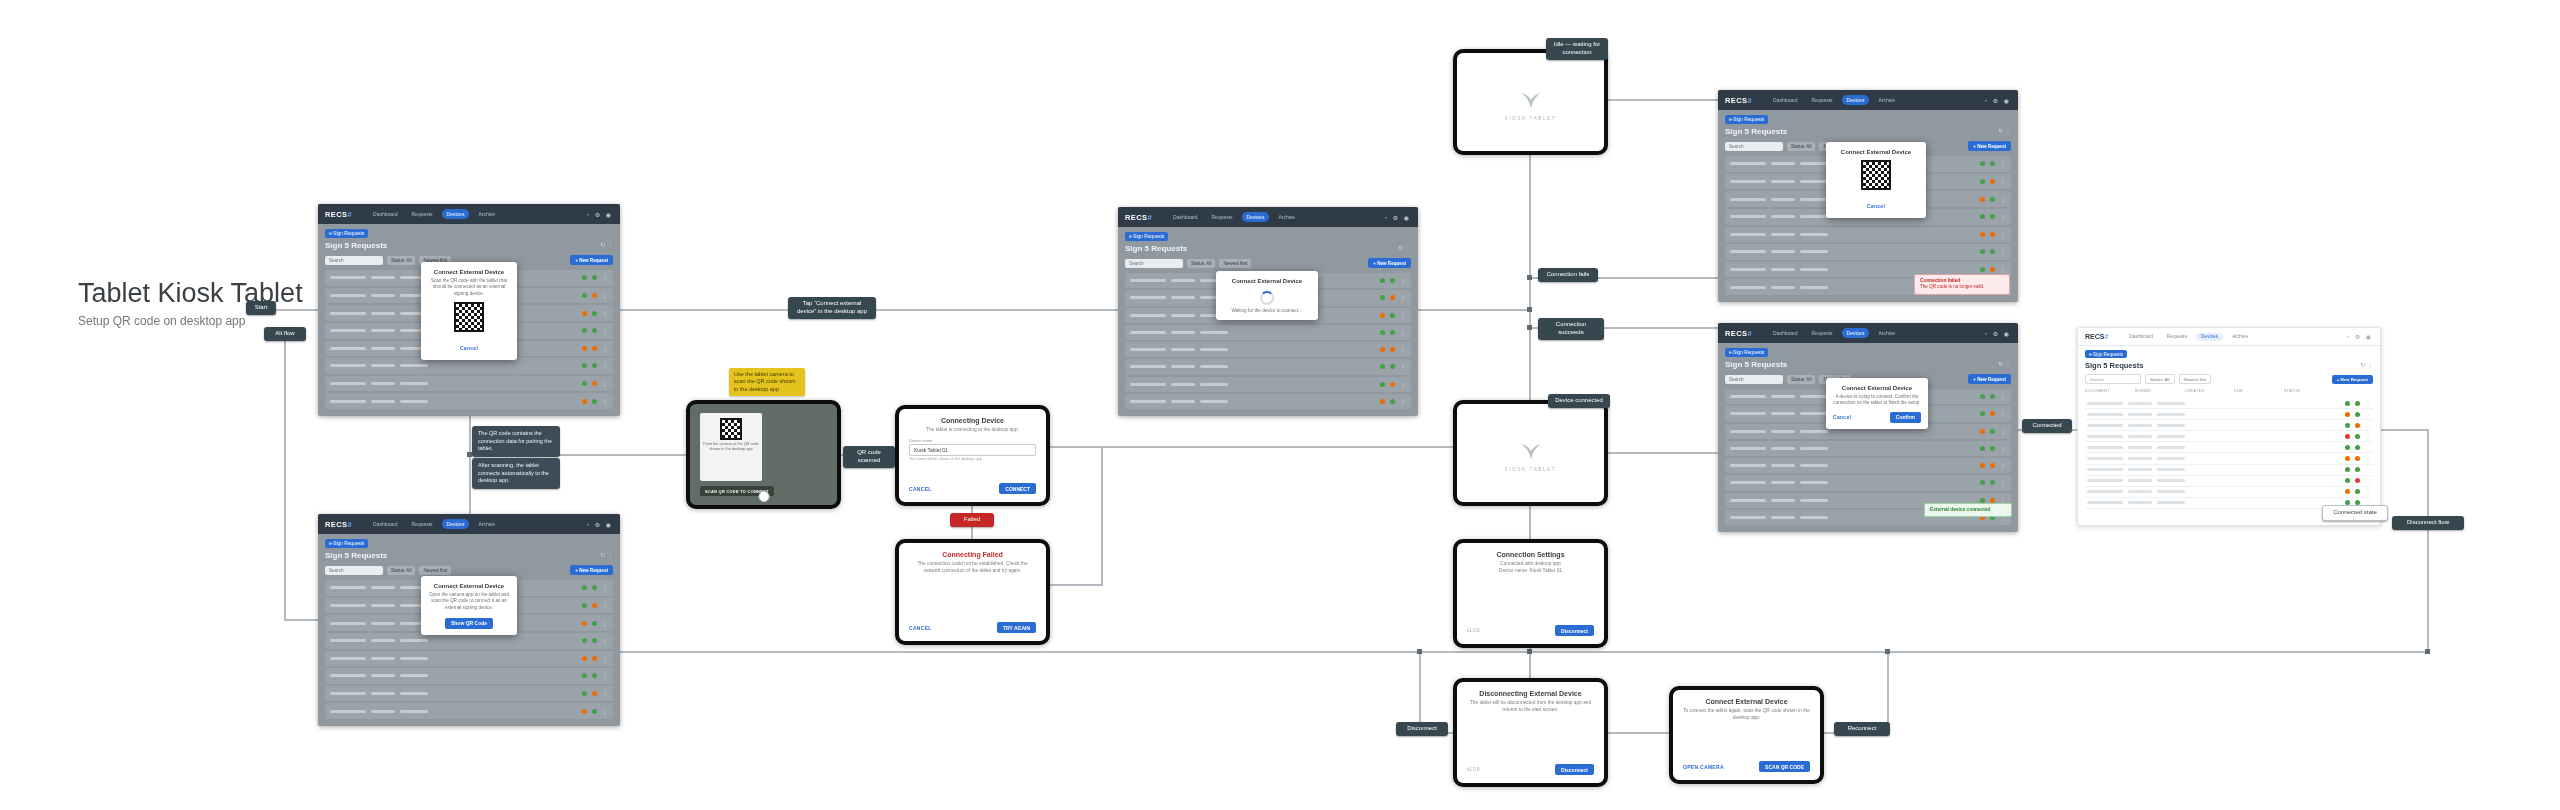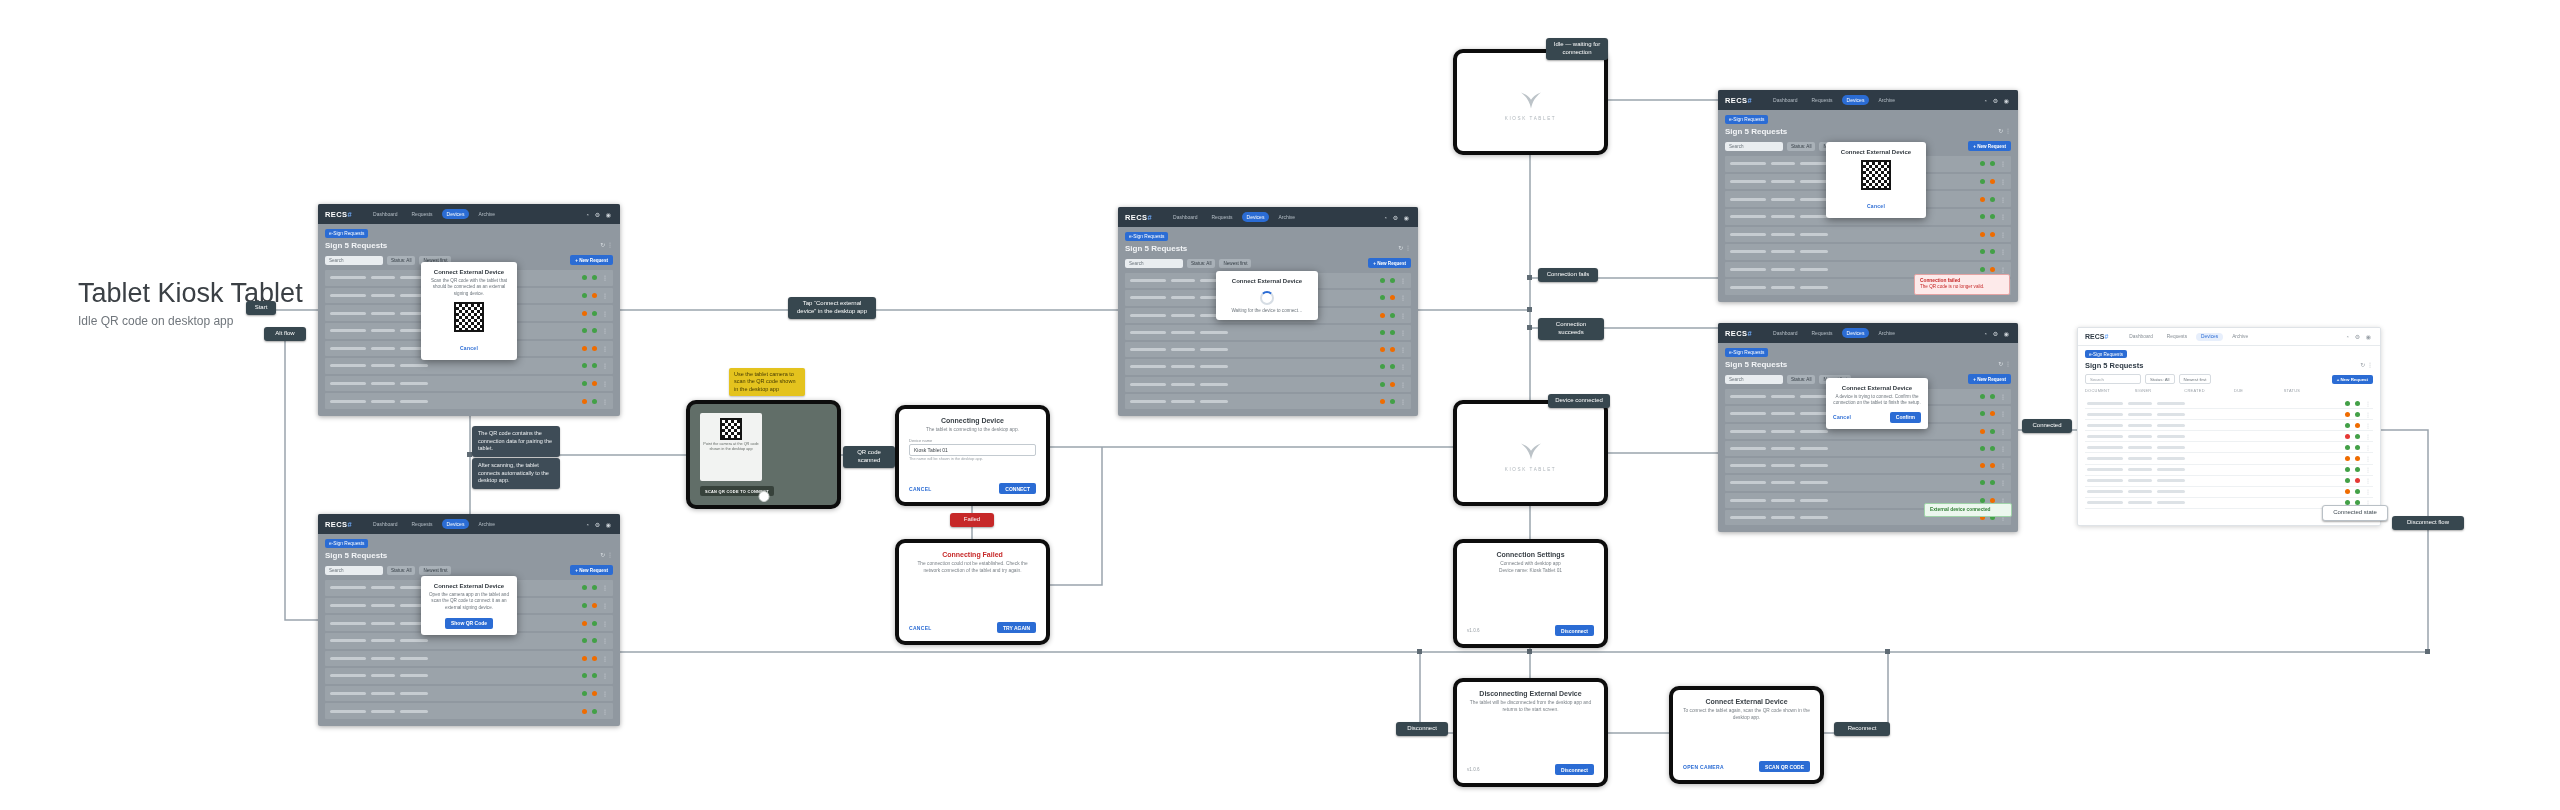--- a/index.html
+++ b/index.html
@@ -138,21 +138,21 @@
       <rect class="jct" x="1527" y="325" width="5" height="5"></rect>
       <rect class="jct" x="2425" y="649" width="5" height="5"></rect>
       <rect class="jct" x="1527" y="649" width="5" height="5"></rect>
       <rect class="jct" x="1885" y="649" width="5" height="5"></rect>
       <rect class="jct" x="1417" y="649" width="5" height="5"></rect>
     </g>
   </svg>
 
   <div class="flow-title abs" style="left:78px;top:278px">
     <h1>Tablet Kiosk Tablet</h1>
-    <p>Idle QR code on desktop app</p>
+    <p>Setup QR code on desktop app</p>
   </div>
 
   <div class="chip" style="left:246px;top:301px;width:30px">Start</div>
   <div class="chip" style="left:264px;top:327px;width:42px">Alt flow</div>
   <div class="chip" style="left:788px;top:297px;width:88px">Tap “Connect external device” in the desktop app</div>
   <div class="chip" style="left:843px;top:446px;width:52px">QR code scanned</div>
   <div class="chip" style="left:1538px;top:268px;width:60px">Connection fails</div>
   <div class="chip" style="left:1538px;top:318px;width:66px">Connection succeeds</div>
   <div class="chip" style="left:1546px;top:38px;width:62px">Idle — waiting for connection</div>
   <div class="chip" style="left:1548px;top:394px;width:62px">Device connected</div>

